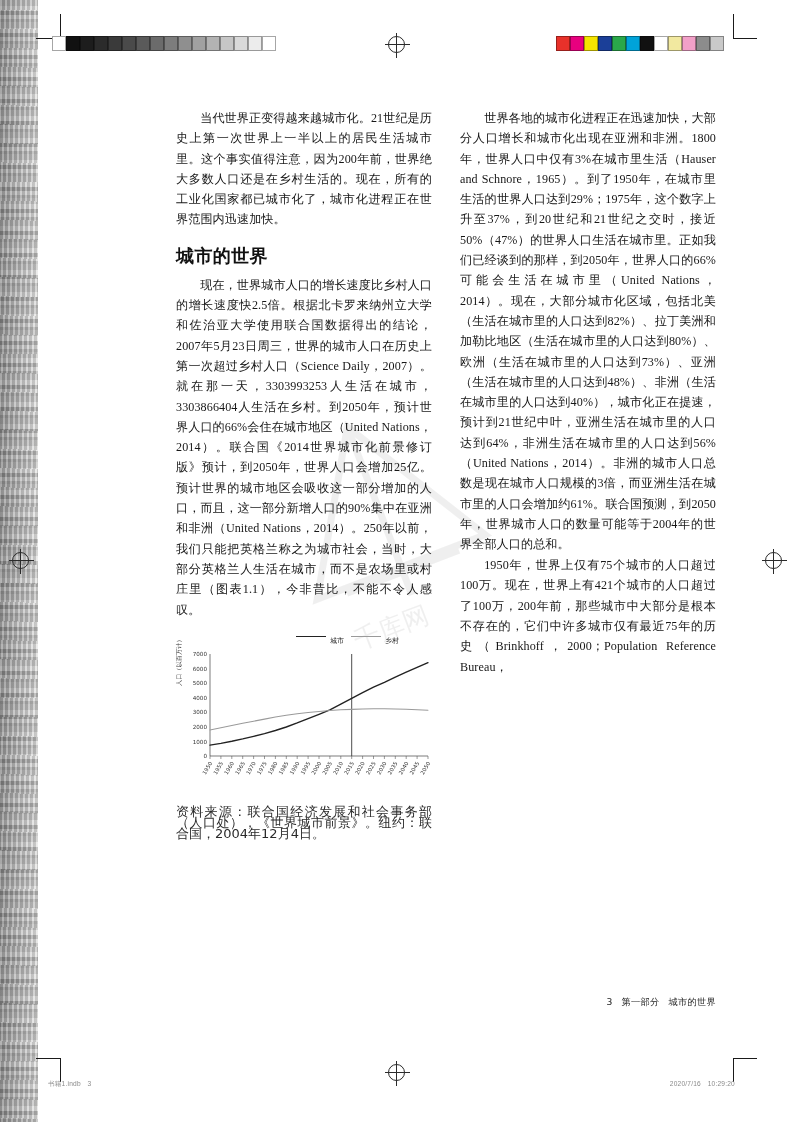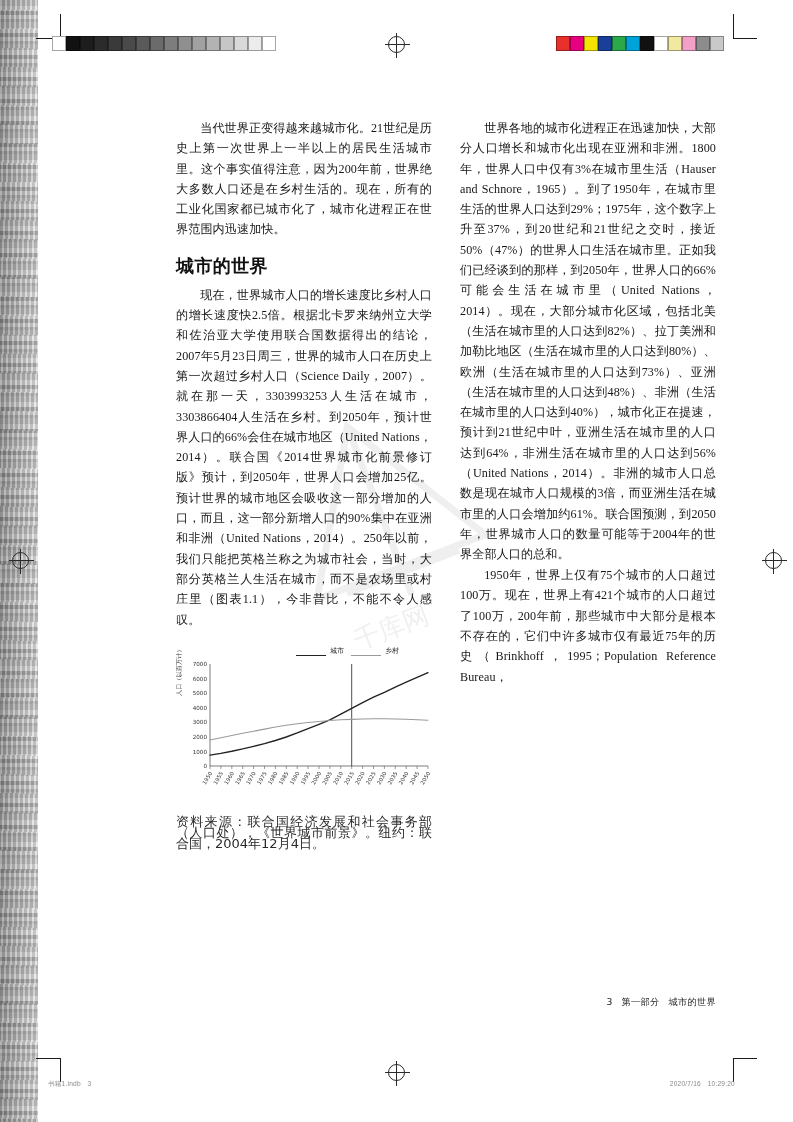--- a/index.html
+++ b/index.html
@@ -52,21 +52,21 @@
   }
   .reg-target::before{ left:50%; top:-4px; width:1px; height:25px; margin-left:-0.5px; }
   .reg-target::after { top:50%; left:-4px; height:1px; width:25px; margin-top:-0.5px; }
 
   
   .cal-bar { position:absolute; display:flex; height:15px; }
   .cal-bar .sw { width:14px; height:15px; }
 
   
   #text-area {
-    position:absolute; left:176px; top:118px;
+    position:absolute; left:176px; top:108px;
     width:540px; height:890px;
   }
   .col { position:absolute; top:0; width:256px; }
   #col-left  { left:0; }
   #col-right { left:284px; }
 
   p.body-par {
     margin:0 0 0.5px 0;
     font-size:12.1px;
     line-height:20.3px;
@@ -119,21 +119,21 @@
     text-align:justify;
   }
 
   
   #chart-legend {
     position:absolute; left:120px; top:0; width:136px; height:14px;
     display:flex; align-items:center; gap:7px;
     font-family:"DejaVu Sans","Liberation Sans",sans-serif;
     font-size:7px; color:#222;
   }
-  .lg-item { display:flex; align-items:flex-end; gap:4px; }
+  .lg-item { display:flex; align-items:flex-start; gap:4px; }
   .lg-line { display:block; width:30px; height:0; border-top-style:solid; }
   #chart-svg { position:absolute; left:0; top:14px; }
   .ylab {
     position:absolute; left:-1px; top:52px;
     transform:rotate(-90deg); transform-origin:left top;
     font-family:"DejaVu Sans","Liberation Sans",sans-serif;
     font-size:6.2px; color:#333; white-space:nowrap;
   }
 
   
@@ -314,21 +314,21 @@
         <div class="fig-source">资料来源：联合国经济发展和社会事务部（人口处），《世界城市前景》。纽约：联合国，2004年12月4日。</div>
       </div>
     </div>
 
     <div class="col" id="col-right">
 
 
 
       <p class="body-par">世界各地的城市化进程正在迅速加快，大部分人口增长和城市化出现在亚洲和非洲。1800年，世界人口中仅有3%在城市里生活（Hauser and Schnore，1965）。到了1950年，在城市里生活的世界人口达到29%；1975年，这个数字上升至37%，到20世纪和21世纪之交时，接近50%（47%）的世界人口生活在城市里。正如我们已经谈到的那样，到2050年，世界人口的66%可能会生活在城市里（United Nations，2014）。现在，大部分城市化区域，包括北美（生活在城市里的人口达到82%）、拉丁美洲和加勒比地区（生活在城市里的人口达到80%）、欧洲（生活在城市里的人口达到73%）、亚洲（生活在城市里的人口达到48%）、非洲（生活在城市里的人口达到40%），城市化正在提速，预计到21世纪中叶，亚洲生活在城市里的人口达到64%，非洲生活在城市里的人口达到56%（United Nations，2014）。非洲的城市人口总数是现在城市人口规模的3倍，而亚洲生活在城市里的人口会增加约61%。联合国预测，到2050年，世界城市人口的数量可能等于2004年的世界全部人口的总和。</p>
 
-      <p class="body-par">1950年，世界上仅有75个城市的人口超过100万。现在，世界上有421个城市的人口超过了100万，200年前，那些城市中大部分是根本不存在的，它们中许多城市仅有最近75年的历史（Brinkhoff，1995；Population Reference Bureau，</p>
+      <p class="body-par">1950年，世界上仅有75个城市的人口超过100万。现在，世界上有421个城市的人口超过了100万，200年前，那些城市中大部分是根本不存在的，它们中许多城市仅有最近75年的历史（Brinkhoff，2000；Population Reference Bureau，</p>
     </div>
   </div>
 
   <div id="running-foot">
     <span>3</span>
     <span>第一部分</span>
     <span>城市的世界</span>
   </div>
 
   <div id="meta-strip">

